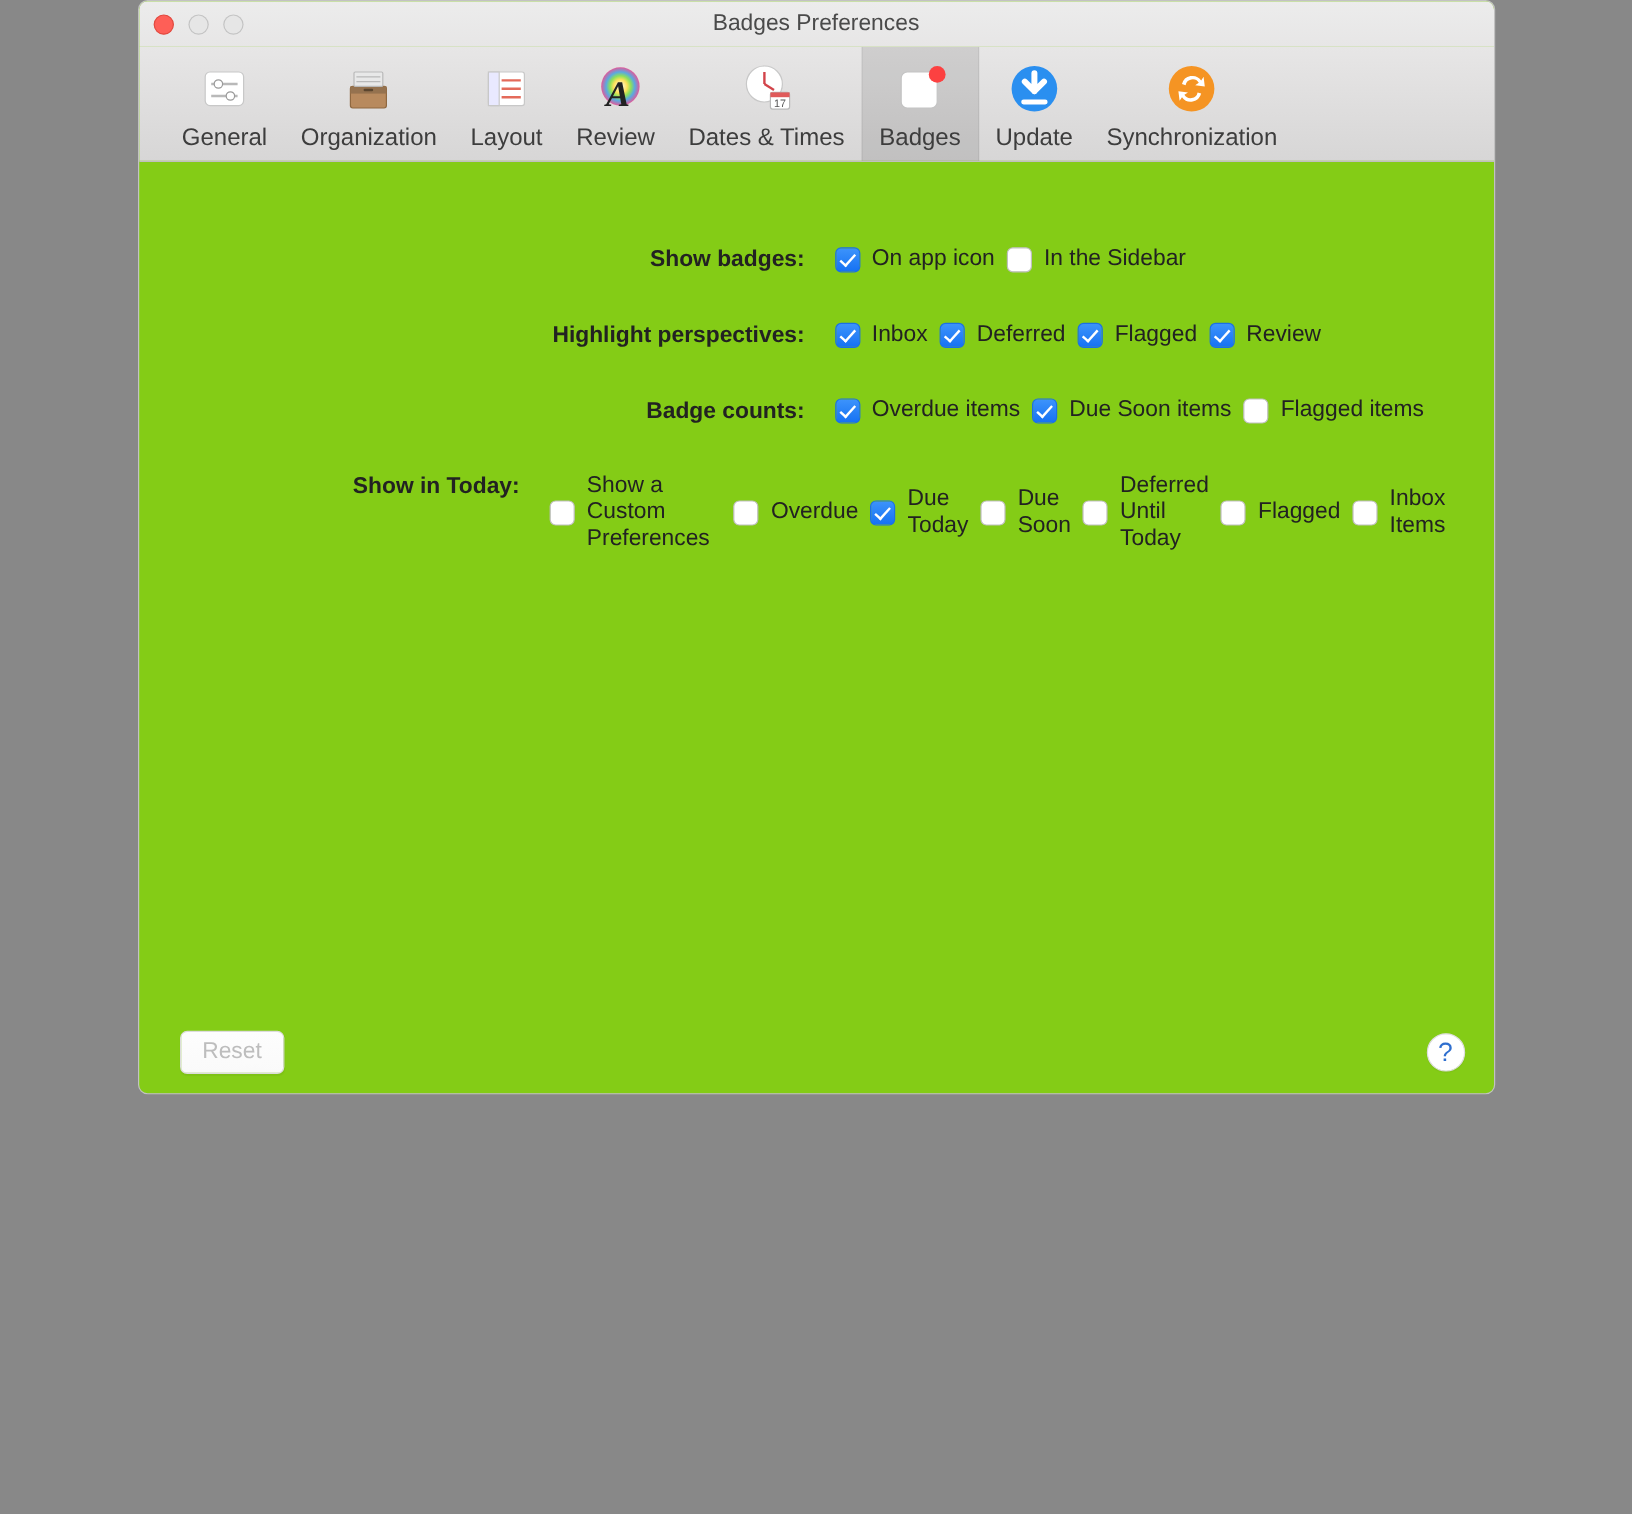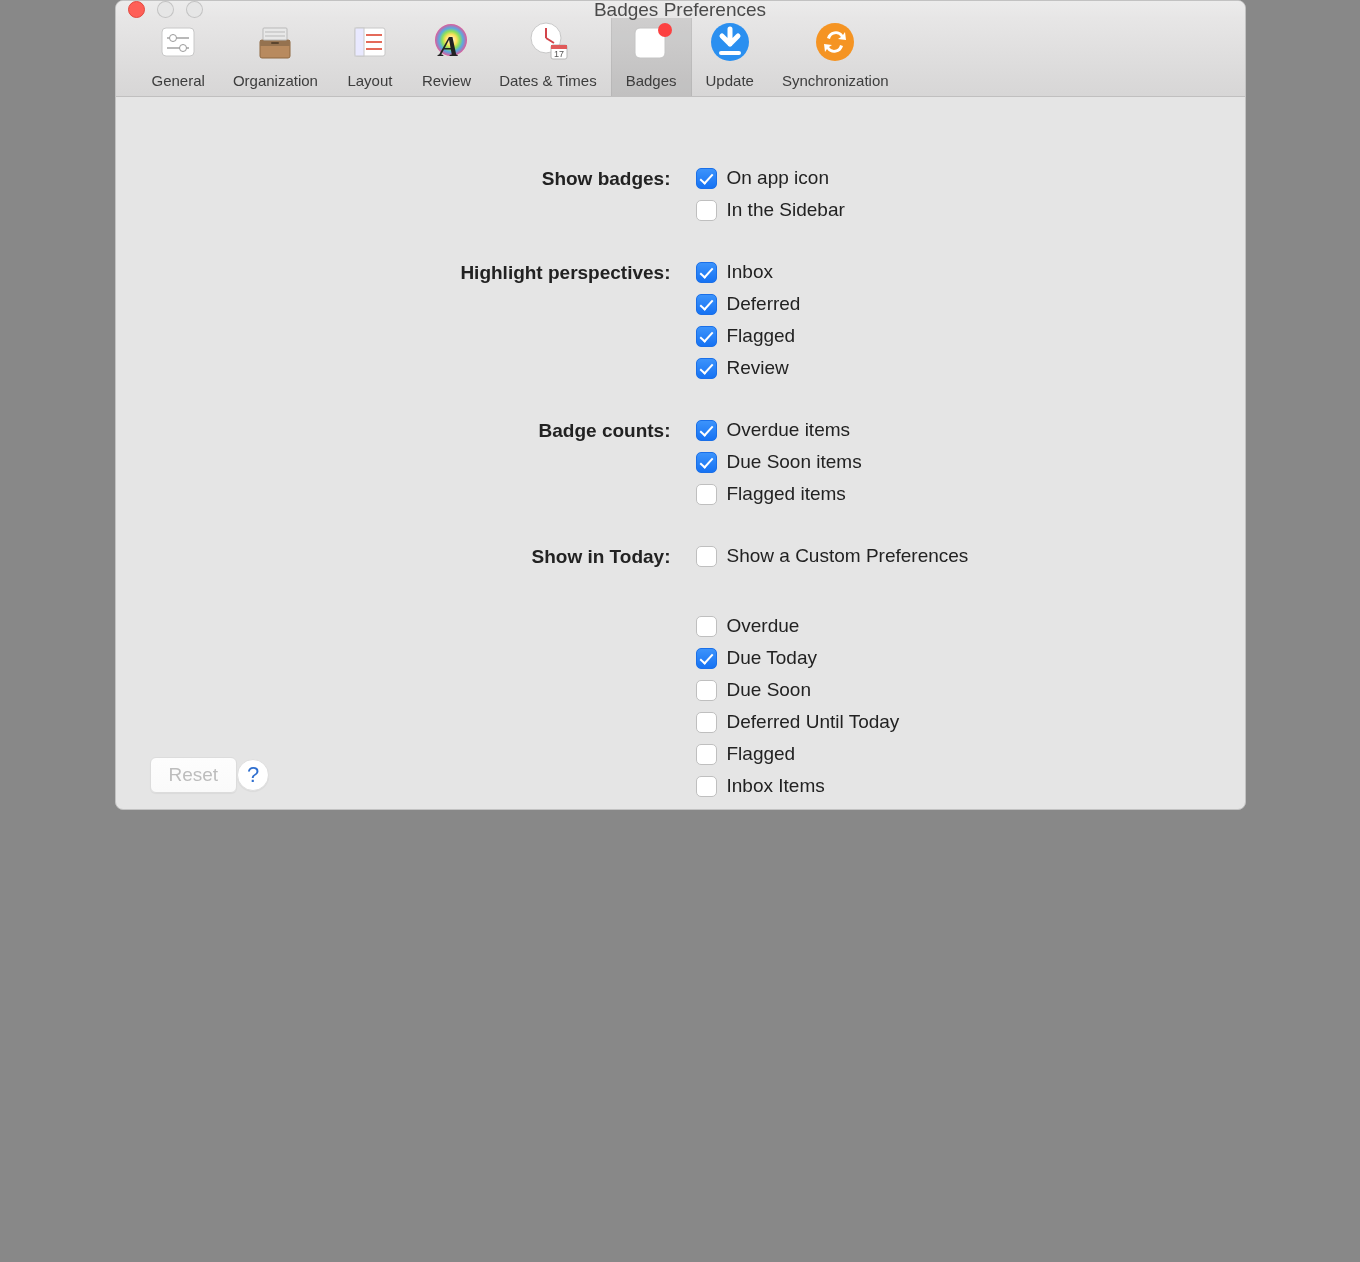--- a/index.html
+++ b/index.html
@@ -7,22 +7,22 @@
     margin: 0;
     padding: 0;
     font-family: -apple-system, "Helvetica Neue", Helvetica, Arial, sans-serif;
     background: #888;
     display: flex;
     justify-content: center;
     align-items: flex-start;
   }
   .window {
     width: 1131px;
-    height: 810px;
-    background: #e5e5e5;
+    height: 912px;
+    background: #84cc16;
     border-radius: 8px;
     overflow: hidden;
     border: 1px solid #c2c2c2;
     display: flex;
     flex-direction: column;
     position: relative;
   }
   .titlebar {
     height: 38px;
     display: flex;
@@ -79,21 +79,21 @@
     border-right: 1px solid rgba(0,0,0,0.05);
   }
   .tool-item .icon {
     width: 48px;
     height: 48px;
     display: flex;
     align-items: center;
     justify-content: center;
   }
   .tool-item .label {
-    font-size: 15px;
+    font-size: 20px;
     color: #3d3d3d;
   }
   .content {
     flex: 1;
     padding: 70px 40px 40px 40px;
   }
   .form-row {
     display: flex;
     align-items: flex-start;
   }
@@ -102,21 +102,21 @@
     text-align: right;
     font-weight: 700;
     font-size: 19px;
     color: #222;
     padding-right: 25px;
     padding-top: 1px;
   }
   .form-controls {
     flex: 1;
     display: flex;
-    flex-direction: column;
+    flex-direction: row;
     gap: 10px;
   }
   .checkbox-row {
     display: flex;
     align-items: center;
     gap: 10px;
     font-size: 19px;
     color: #222;
   }
   .cb {
@@ -148,21 +148,21 @@
   }
   .section-gap-small {
     height: 28px;
   }
   .footer {
     position: absolute;
     bottom: 16px;
     left: 34px;
     right: 24px;
     display: flex;
-    justify-content: flex-start;
+    justify-content: space-between;
     align-items: center;
   }
   .reset-btn {
     font-size: 19px;
     color: #bdbdbd;
     background: linear-gradient(#fdfdfd,#fafafa);
     border: 1px solid #dcdcdc;
     border-radius: 6px;
     padding: 6px 18px;
     box-shadow: 0 1px 1px rgba(0,0,0,0.05);

